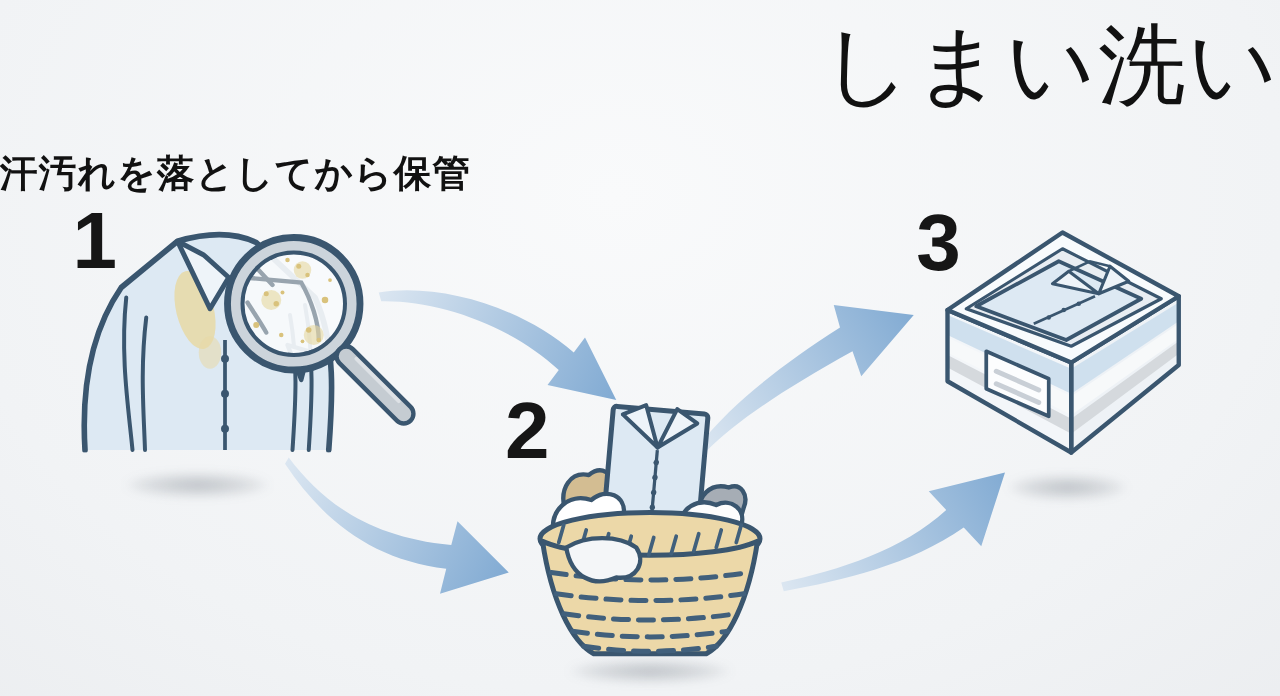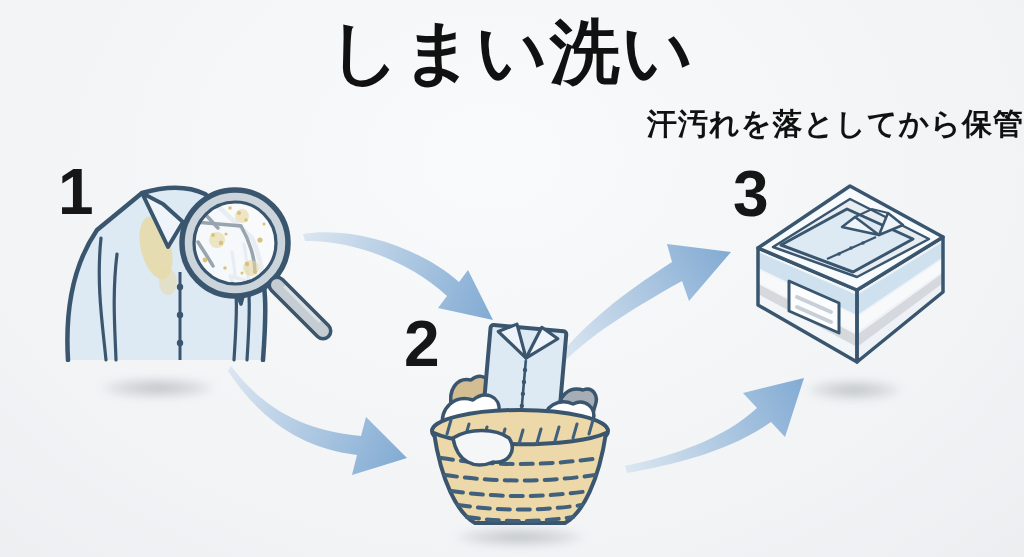--- a/index.html
+++ b/index.html
@@ -5,27 +5,27 @@
   html,body{margin:0;padding:0;}
   .canvas{
     position:relative;
     width:1024px;height:557px;
     overflow:hidden;
     background:radial-gradient(95% 130% at 48% 28%, #f9fafb 0%, #f1f3f5 55%, #e7e9ec 100%);
     font-family:"Liberation Sans","DejaVu Sans",sans-serif;
   }
   .title{
     position:absolute;top:12px;left:0;right:0;
-    text-align:center;
-    font-size:70px;font-weight:700;color:#111;
+    text-align:right;
+    font-size:70px;font-weight:400;color:#111;
     letter-spacing:2px;line-height:1.15;
   }
   .subtitle{
-    position:absolute;top:104px;left:0;right:0;
-    text-align:right;
+    position:absolute;top:119px;left:0;right:0;
+    text-align:left;
     font-size:30px;font-weight:800;color:#111;
     letter-spacing:1px;
   }
   .num{
     position:absolute;
     font-size:64px;font-weight:900;color:#161616;
     line-height:1;
   }
   .num1{left:58px;top:160px;}
   .num2{left:404px;top:312px;}

